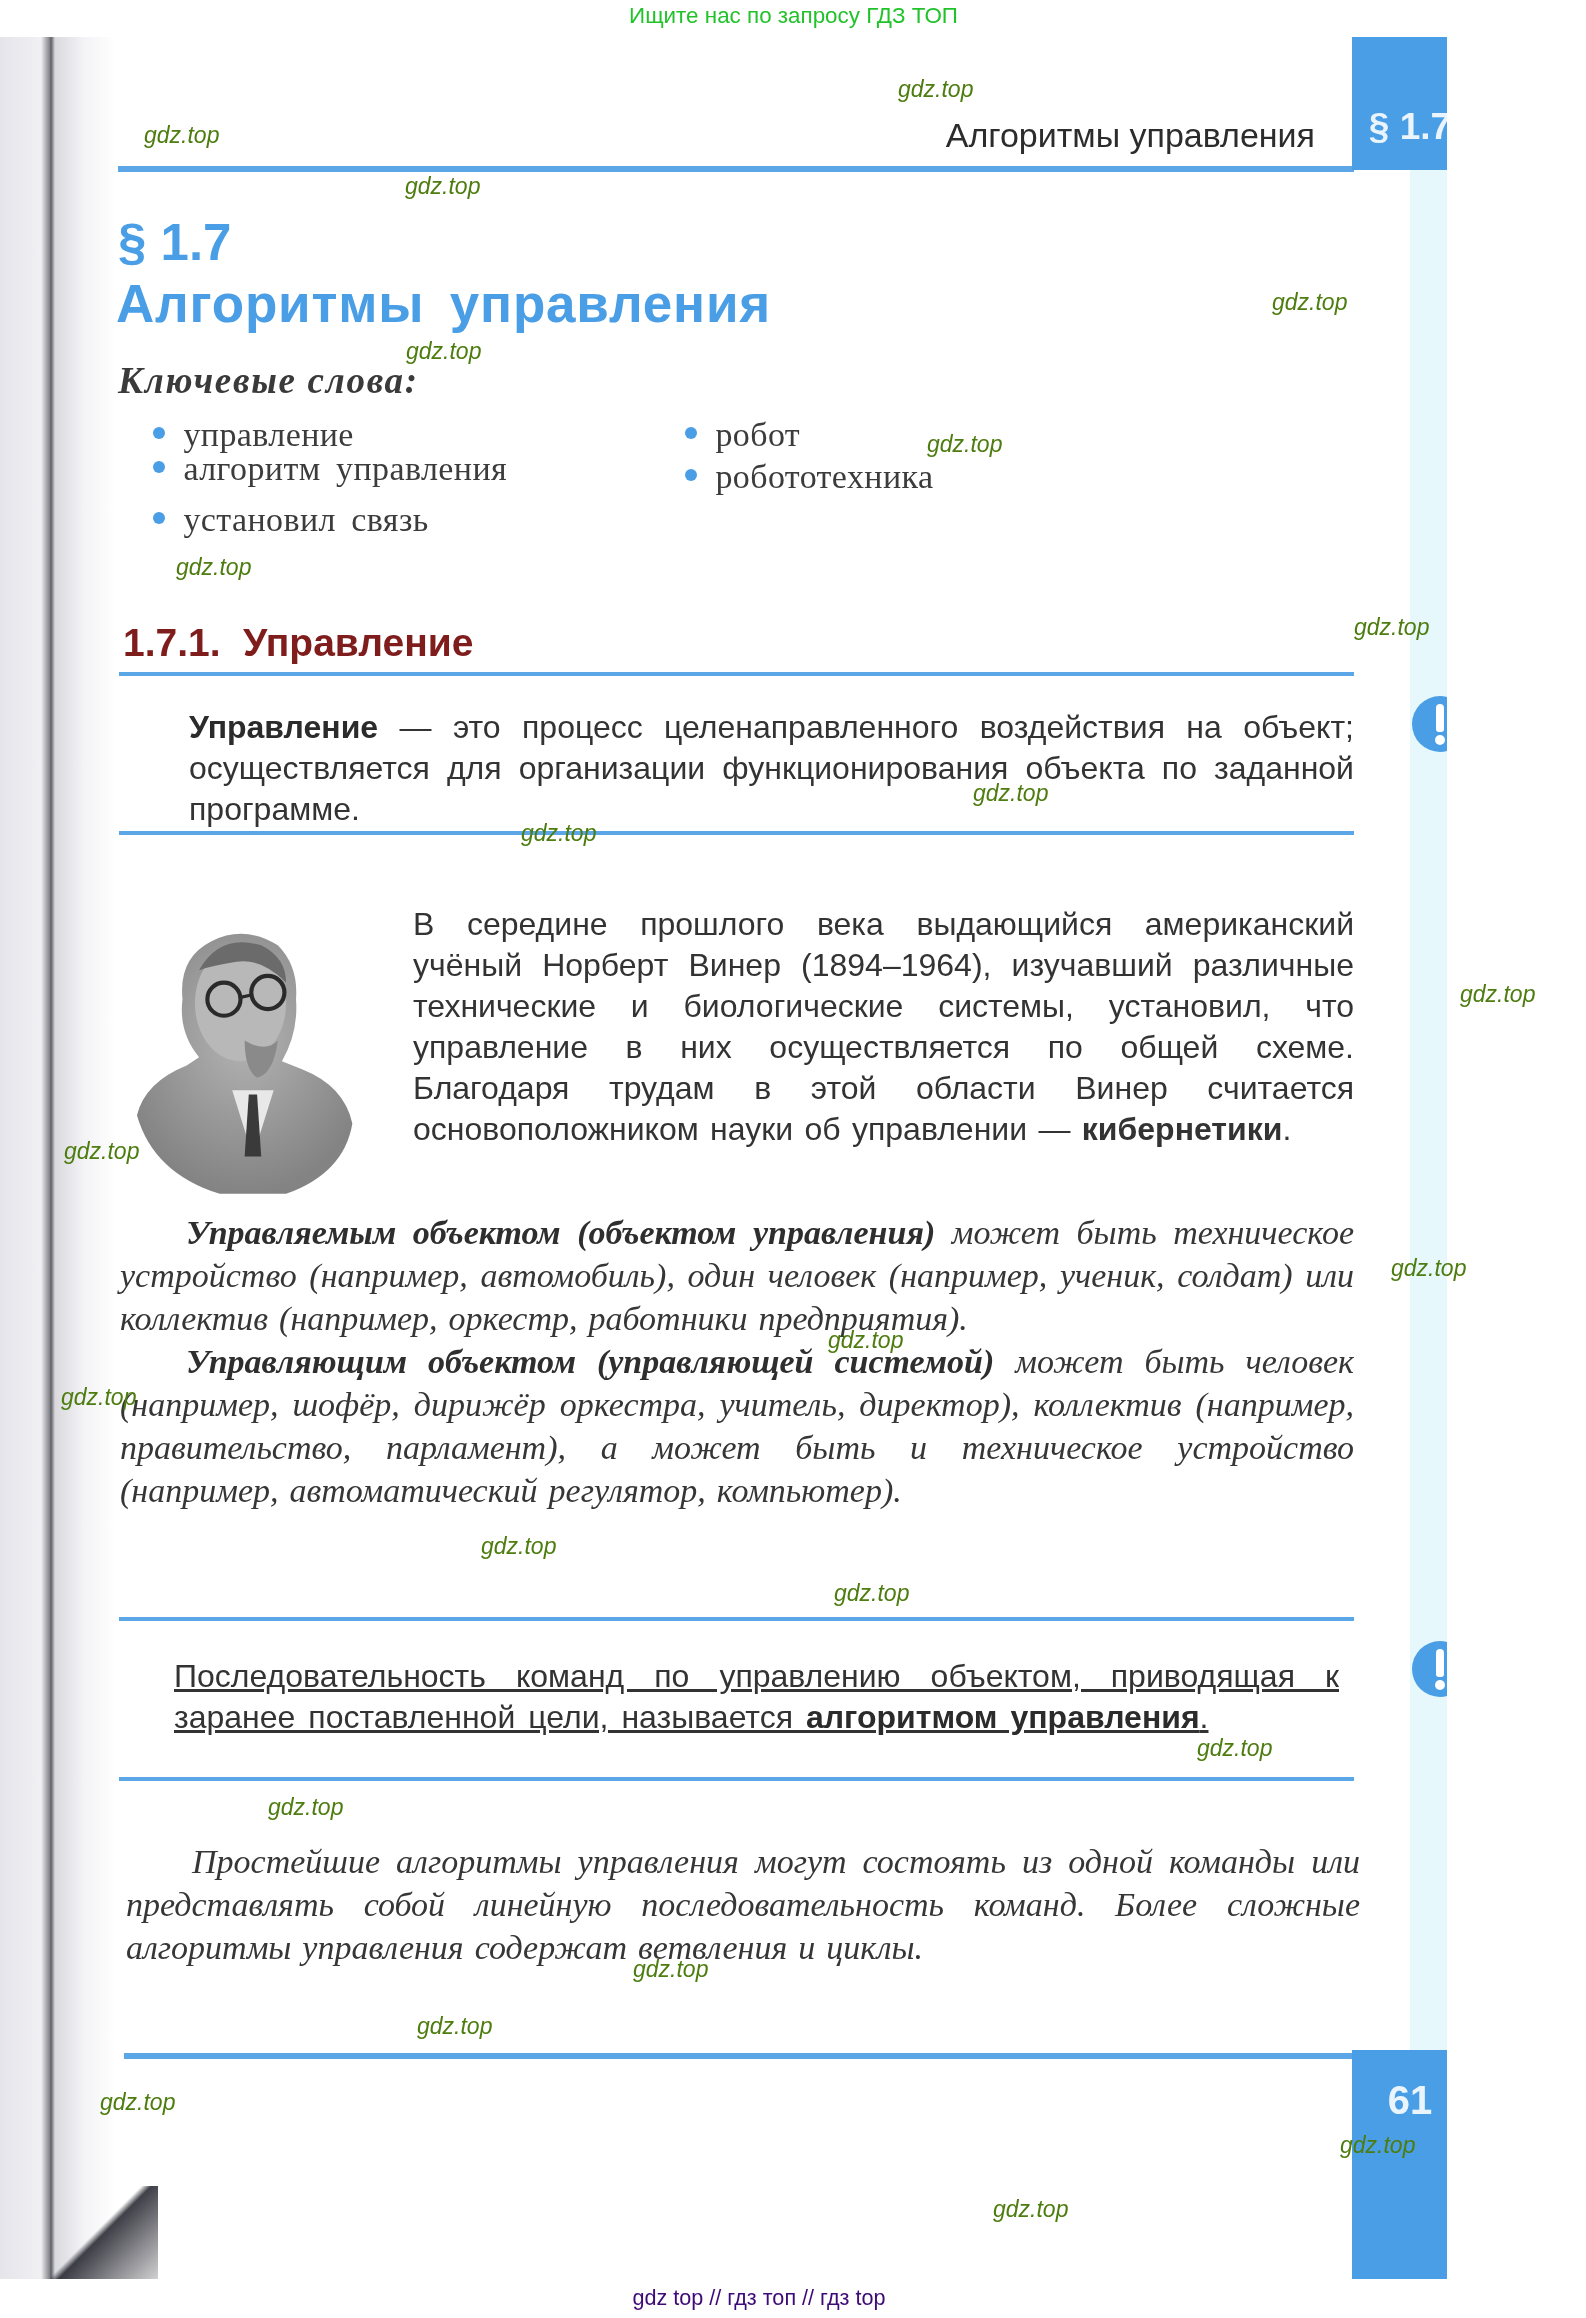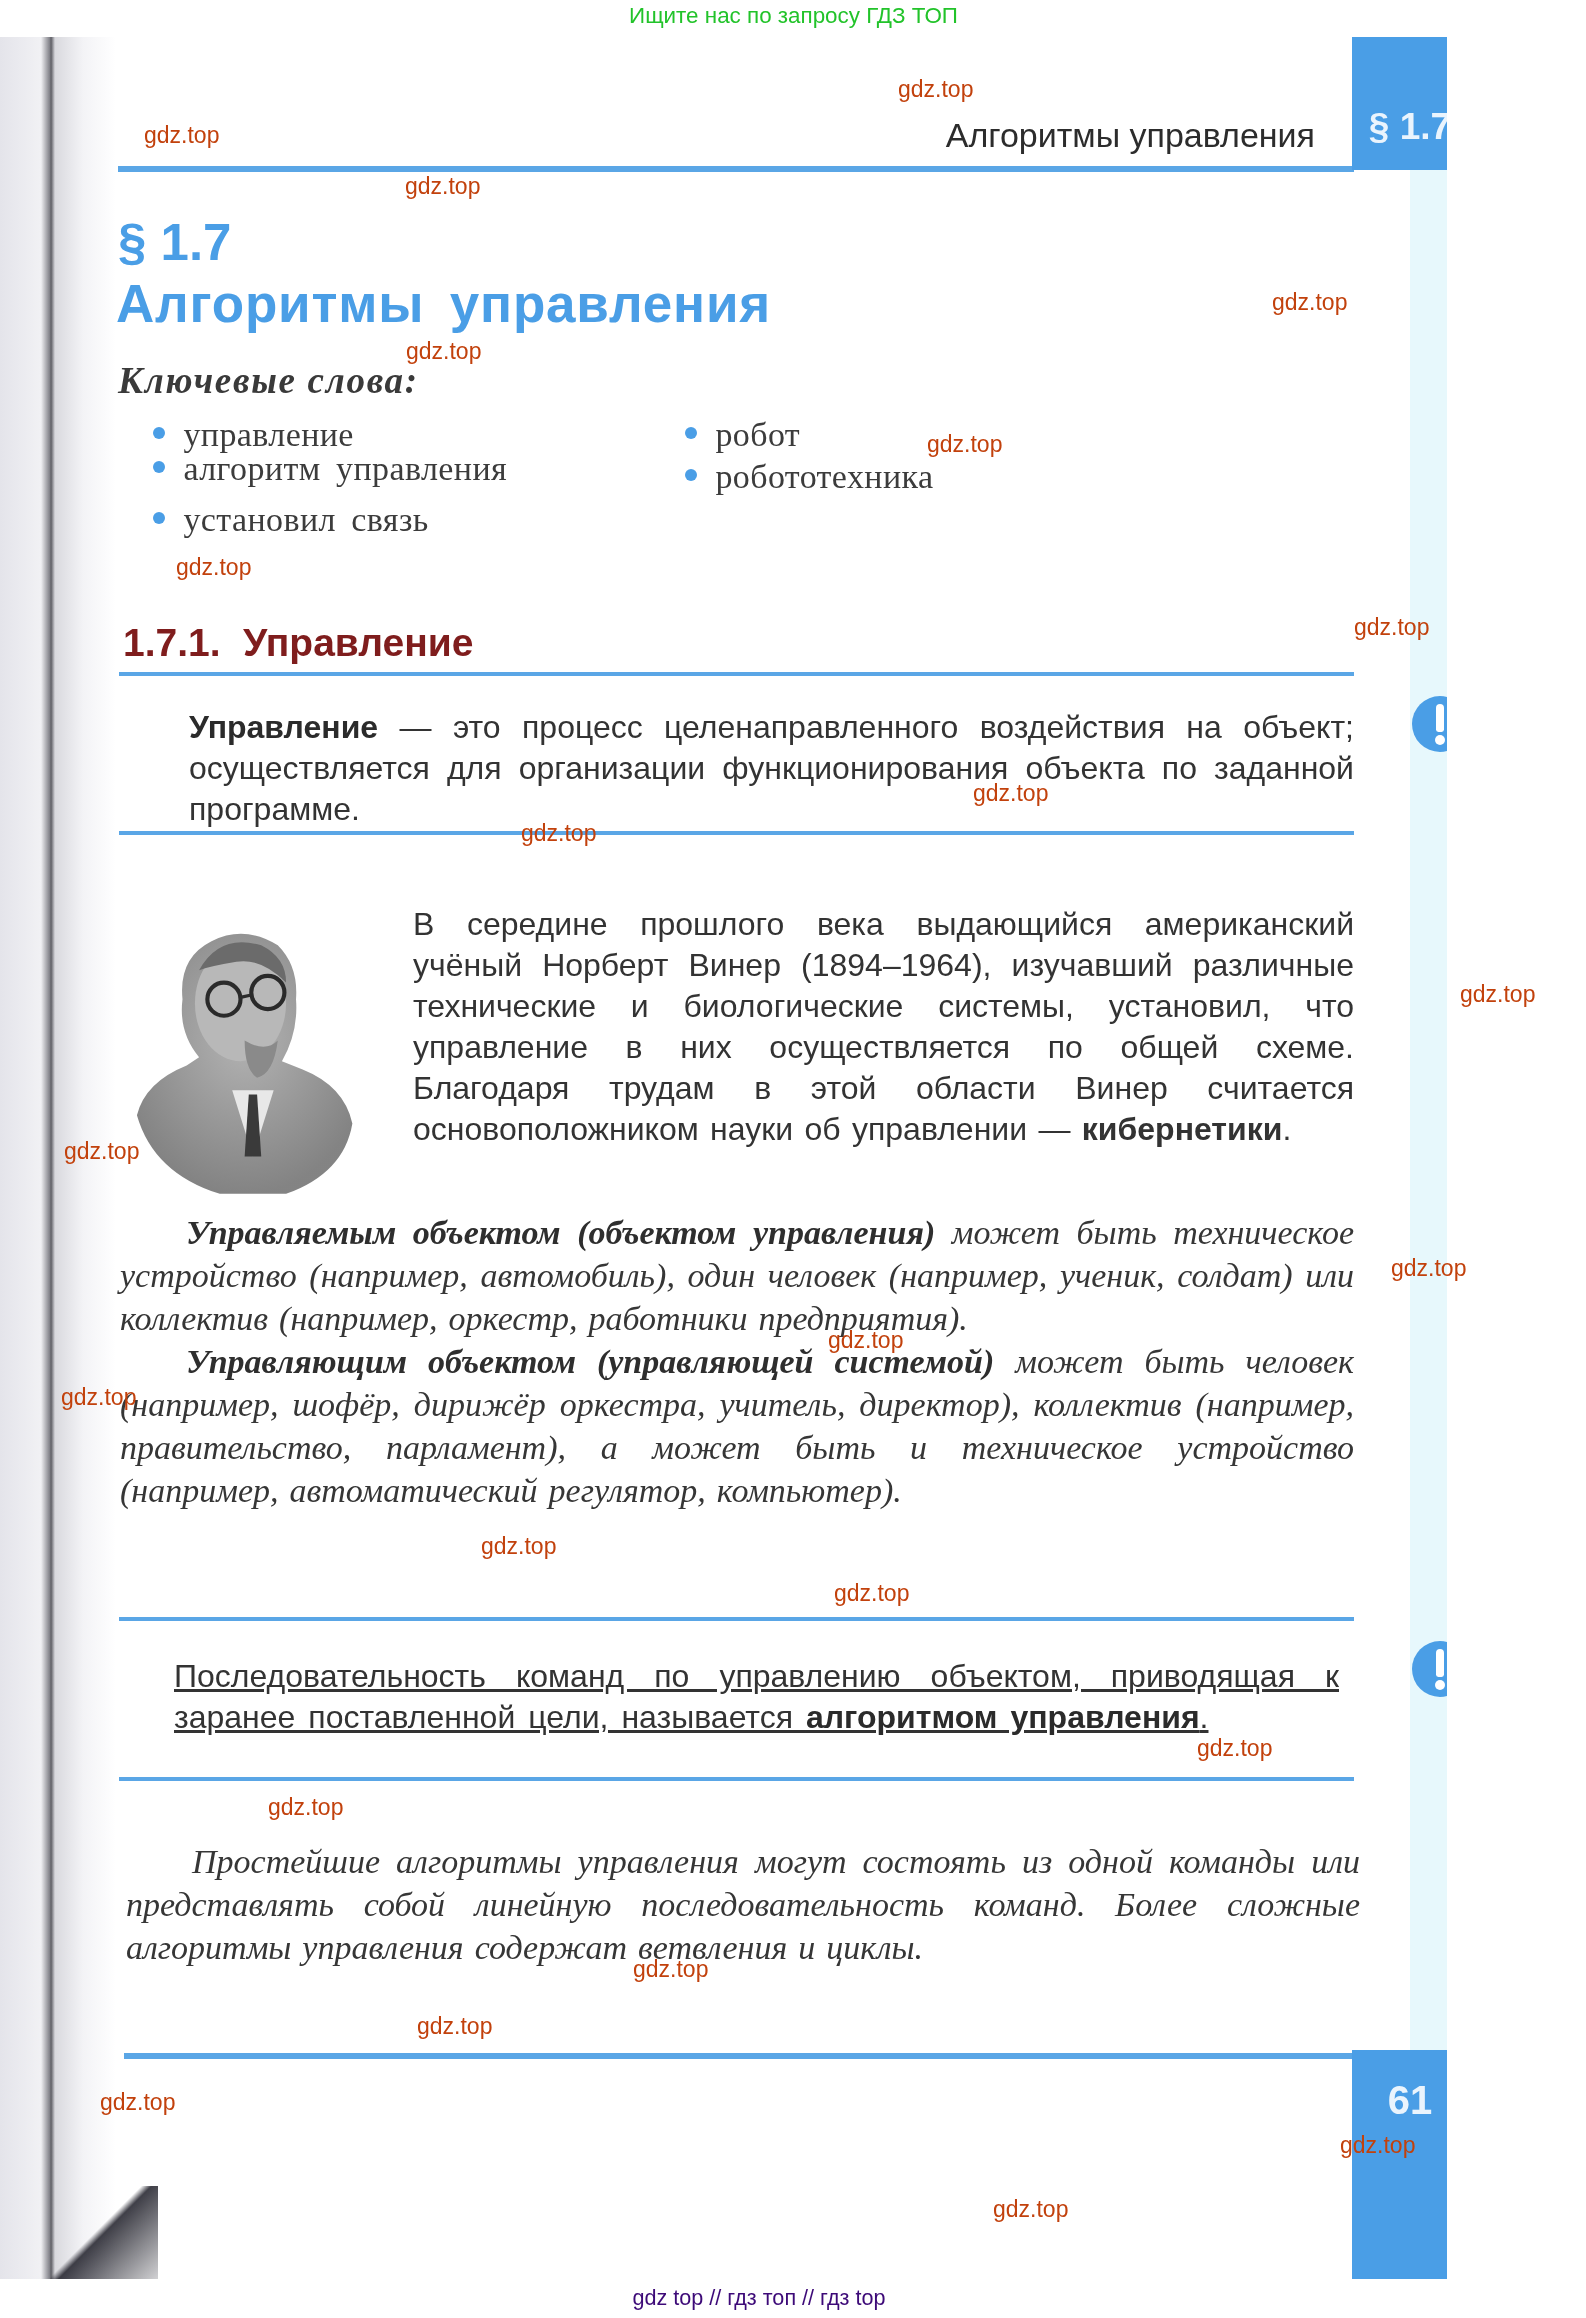--- a/index.html
+++ b/index.html
@@ -67,21 +67,21 @@
   .excl { width: 56px; height: 56px; border-radius: 50%; background: #4a9ee6; }
   .excl-bar { left: 24px; top: 7.5px; width: 8.3px; height: 28px; border-radius: 4.1px 4.1px 2.5px 2.5px; background: #fff; }
   .excl-dot { left: 23px; top: 39px; width: 10px; height: 10px; border-radius: 50%; background: #fff; }
 
   
   .bottom-rule { left: 124px; top: 2016px; width: 1229px; height: 5.8px; background: #5aa6e6; }
   .tab-bottom { left: 1352px; top: 2013px; width: 116px; height: 229px; background: #4a9ee6; }
   .page-num { left: 1352px; top: 2041px; width: 116px; text-align: center; font-size: 40px; font-weight: bold; color: #eaf4fd; }
 
   
-  .wm { position: absolute; font-size: 23px; color: #c2410c; white-space: nowrap; }
+  .wm { position: absolute; font-size: 23px; color: #4d7c0f; white-space: nowrap; font-style: italic; }
 </style>
 </head>
 <body>
 
 <div class="abs site-top">Ищите нас по запросу ГДЗ ТОП</div>
 
 <div class="abs page">
   <div class="abs binding"></div>
   <div class="abs binding-corner"></div>
   <div class="abs margin-strip-top"></div>

